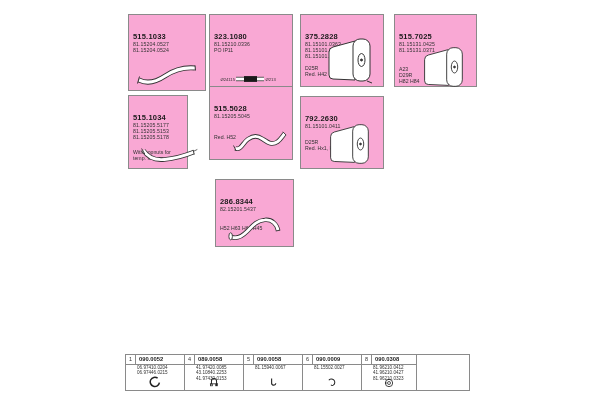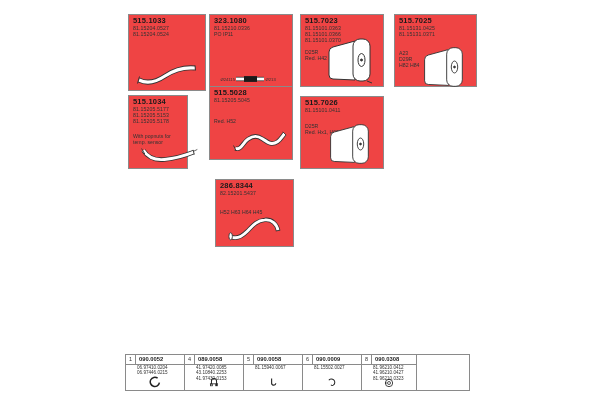--- a/index.html
+++ b/index.html
@@ -1,22 +1,22 @@
 <!DOCTYPE html>
 <html><head>
 <meta charset="utf-8">
 <style>
   html,body{margin:0;padding:0}
   body{
     width:600px;height:400px;background:#ffffff;position:relative;
     font-family:"Liberation Sans",sans-serif;color:#1a1a1a;overflow:hidden;
   }
   .pbox{
-    position:absolute;border:1px solid #8a8a8a;background:#ef4444;
-    padding:1px 4px;box-sizing:border-box;
+    position:absolute;border:1px solid #8a8a8a;background:#f9a8d4;
+    padding:17px 4px;box-sizing:border-box;
   }
   .pn{font-size:7.5px;font-weight:bold;letter-spacing:.2px;line-height:9px}
   .ref{font-size:5.2px;line-height:6px;color:#333;letter-spacing:.1px}
   .note{font-size:5.2px;line-height:6px;color:#333}
   .draw{position:absolute}
   svg{display:block}
   text{font-family:"Liberation Sans",sans-serif}
 
   .ftable{
     position:absolute;left:125px;top:354px;width:345px;height:37px;
@@ -52,21 +52,21 @@
   <svg class="draw" style="left:2px;bottom:5px" width="76" height="18" viewBox="0 0 76 18">
     <line x1="24" y1="12" x2="52" y2="12" stroke="#333" stroke-width="4.4"></line>
     <line x1="24" y1="12" x2="52" y2="12" stroke="#fff" stroke-width="2.8"></line>
     <rect x="32" y="9.1" width="13" height="5.8" fill="#1a1a1a"></rect>
     <text x="23" y="13.8" font-size="4.2" fill="#333" text-anchor="end">Ø24115</text>
     <text x="53.5" y="13.8" font-size="4.2" fill="#333">Ø213</text>
   </svg>
 </div>
 
 <div class="pbox" style="left:300px;top:14px;width:84px;height:73px">
-  <div class="pn">515.7023</div>
+  <div class="pn">375.2828</div>
   <div class="ref">81.15101.0363</div>
   <div class="ref">81.15101.0366</div>
   <div class="ref">81.15101.0370</div>
   <div class="note" style="margin-top:6px">D25R</div>
   <div class="note">Red. H42</div>
   <svg class="draw" style="right:6px;bottom:1px" width="56" height="50" viewBox="0 0 56 50">
     <g fill="#fff" stroke="#333" stroke-width="1">
       <path d="M34,6 L12,12 Q8,13 8,17 L8,40 Q8,44 12,44 L34,45 Z"></path>
       <rect x="32" y="4" width="17" height="42" rx="7"></rect>
       <ellipse cx="40.5" cy="25" rx="3.5" ry="6.5"></ellipse>
@@ -114,21 +114,21 @@
   <div class="note" style="margin-top:15px">Red. H52</div>
   <svg class="draw" style="left:18px;bottom:5px" width="64" height="28" viewBox="0 0 70 30">
     <path d="M8,24 C14,27 16,18 22,14 C28,10 32,10 38,14 C44,18 48,21 54,17 C58,14 60,10 62,8" stroke="#333" stroke-width="5" fill="none"></path>
     <path d="M8,24 C14,27 16,18 22,14 C28,10 32,10 38,14 C44,18 48,21 54,17 C58,14 60,10 62,8" stroke="#fff" stroke-width="3.2" fill="none"></path>
     <line x1="6" y1="21" x2="9" y2="27" stroke="#333" stroke-width="1"></line>
     <line x1="60" y1="6" x2="63.5" y2="9.5" stroke="#333" stroke-width="1"></line>
   </svg>
 </div>
 
 <div class="pbox" style="left:300px;top:96px;width:84px;height:73px">
-  <div class="pn">515.7026</div>
+  <div class="pn">792.2630</div>
   <div class="ref">81.15101.0411</div>
   <div class="note" style="margin-top:10px">D25R</div>
   <div class="note">Red. Hx1, H05</div>
   <svg class="draw" style="right:8px;bottom:1px" width="52" height="46" viewBox="0 0 56 50">
     <g fill="#fff" stroke="#333" stroke-width="1">
       <path d="M34,6 L12,12 Q8,13 8,17 L8,40 Q8,44 12,44 L34,45 Z"></path>
       <rect x="32" y="4" width="17" height="42" rx="7"></rect>
       <ellipse cx="40.5" cy="25" rx="3.5" ry="6.5"></ellipse>
       <circle cx="40.5" cy="25" r="1" fill="#333"></circle>
     </g>

